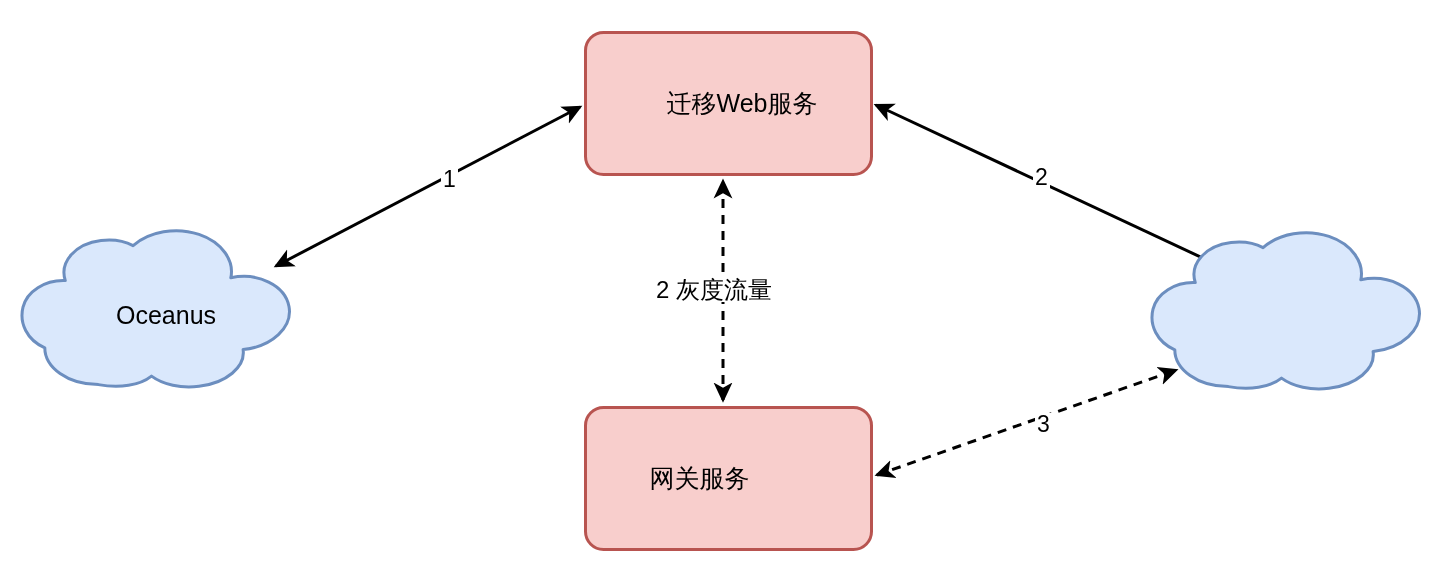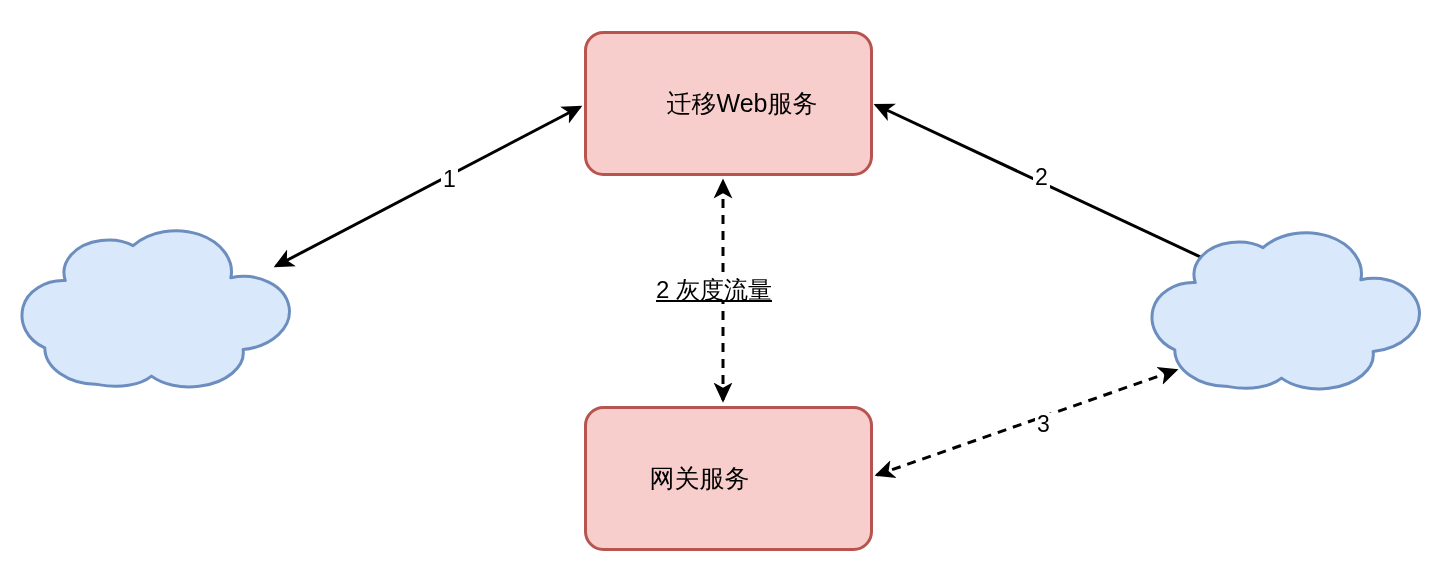--- a/index.html
+++ b/index.html
@@ -42,21 +42,21 @@
   .cloud-label { font-size: 25px; }
   .edge-label {
     position: absolute;
     color: #000000;
     font-size: 23px;
     line-height: 1;
     white-space: nowrap;
     background: #ffffff;
     padding: 0 2px;
   }
-  .edge-label.center-label { font-size: 24px; text-decoration: underline; }
+  .edge-label.center-label { font-size: 24px; }
 </style>
 </head>
 <body>
 
 <div id="canvas">
 
   <svg id="diagram-svg" viewBox="0 0 1440 568">
     <defs>
       <marker id="arrow-solid" viewBox="0 0 12 12" refX="10" refY="6" markerWidth="7" markerHeight="7" orient="auto-start-reverse">
         <path d="M 0 0.6 L 11.5 6 L 0 11.4 L 3 6 Z" fill="#000000"></path>
@@ -116,20 +116,21 @@
                C 1375.6 368.8 1356.3 385.2 1329.0 388.3
                C 1310.9 390.6 1293.1 386.6 1281.5 378.1
                C 1269.9 387.4 1249.5 390.6 1228.4 386.6 Z" fill="#dae8fc" stroke="#6c8ebf" stroke-width="3" stroke-linejoin="round"></path>
     </g>
 
     <g>
       <rect x="585.5" y="407.5" width="286" height="142" rx="18" ry="18" fill="#f8cecc" stroke="#b85450" stroke-width="3"></rect>
     </g>
   </svg>
 
+  <div class="node-label cloud-label" style="left: 38px; top: 280px; width: 256px; height: 70px;">Oceanus</div>
 
   <div class="node-label box-label" style="left: 584px; top: 68px; width: 316px; height: 70px;">迁移Web服务</div>
 
 
   <div class="node-label box-label" style="left: 584px; top: 443px; width: 231px; height: 70px;">网关服务</div>
 
   <div class="edge-label" style="left: 441px; top: 168px;">1</div>
 
   <div class="edge-label" style="left: 1033px; top: 166px;">2</div>
 

